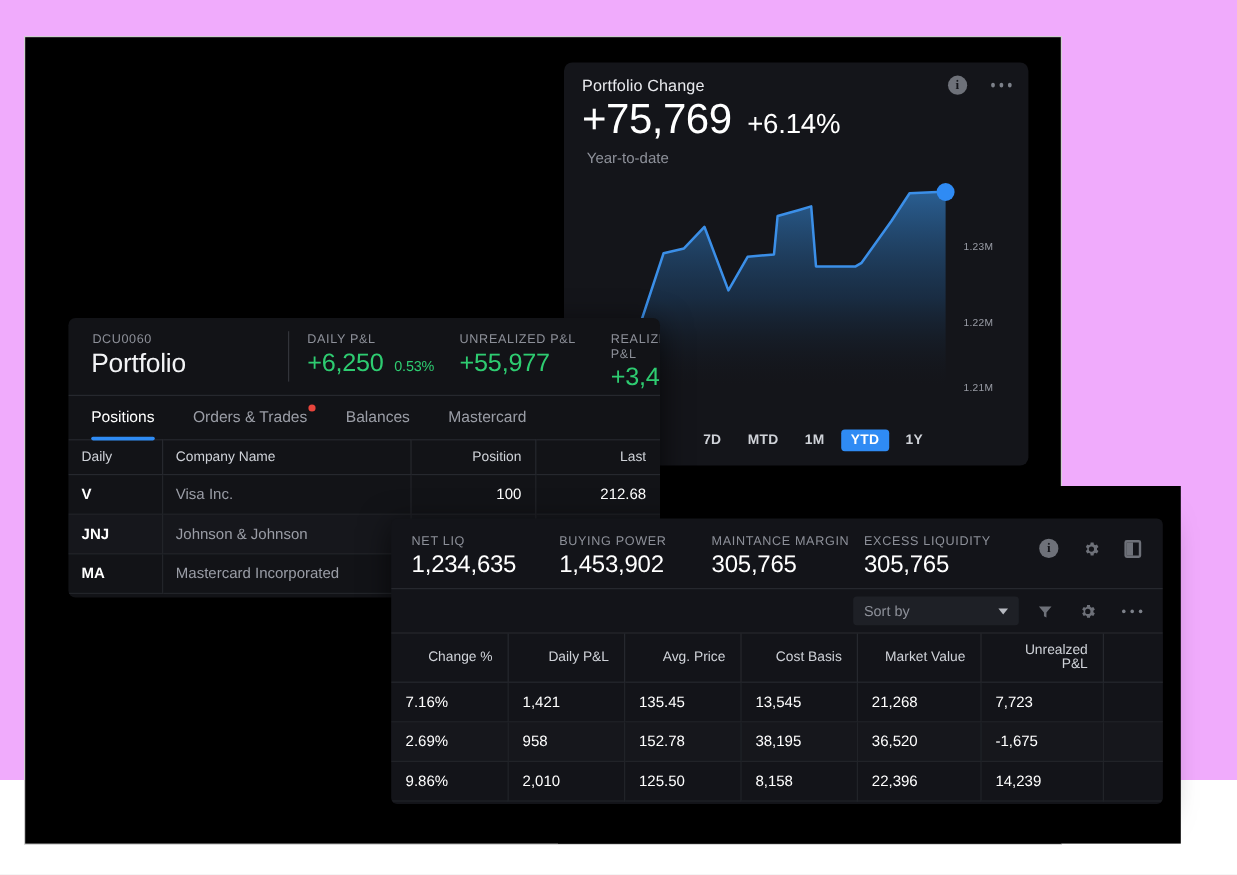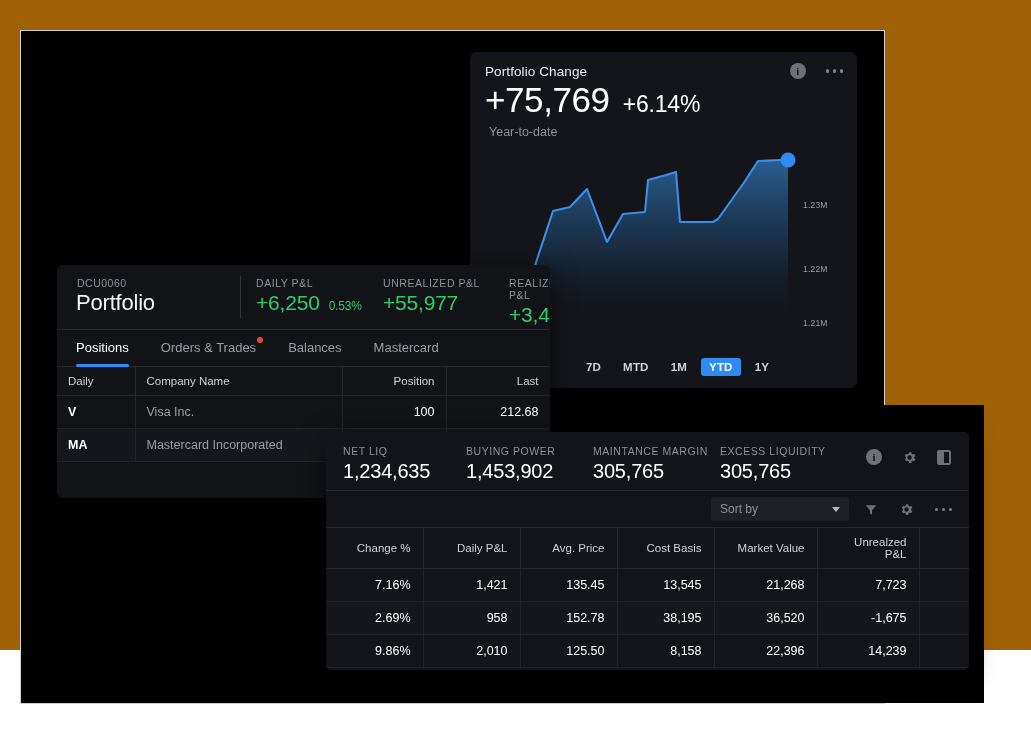--- a/index.html
+++ b/index.html
@@ -10,21 +10,21 @@
     width: 1031px;
     height: 729px;
     overflow: hidden;
     font-family: "Liberation Sans", sans-serif;
   }
 
   #stage {
     position: relative;
     width: 1031px;
     height: 650px;
-    background: #a16207;
+    background: #f0abfc;
   }
 
   
   .app-canvas {
     position: absolute;
     left: 21px;
     top: 31px;
     width: 863px;
     height: 672px;
     background: #000000;
@@ -375,21 +375,21 @@
     font-size: 11.5px;
     color: #cfd2d8;
     font-weight: normal;
     text-align: right;
     padding: 8px 12px;
     border-bottom: 1px solid #26282e;
     border-right: 1px solid #26282e;
   }
   .acc-table td {
     font-size: 12.5px;
-    text-align: right;
+    text-align: left;
     padding: 9px 12px;
     color: #ffffff;
     border-bottom: 1px solid #212328;
     border-right: 1px solid #212328;
   }
   .acc-table tr:nth-child(even) td { background: #16171c; }
   .pos-green { color: #2ecc71; }
   .neg-red   { color: #e8453c; }
 </style>
 </head>
@@ -501,20 +501,26 @@
         </tr>
       </thead>
       <tbody>
         <tr>
           <td class="sym">V</td>
           <td>Visa Inc.</td>
           <td class="num">100</td>
           <td class="num">212.68</td>
         </tr>
         <tr>
+          <td class="sym">JNJ</td>
+          <td>Johnson &amp; Johnson</td>
+          <td class="num"></td>
+          <td class="num"></td>
+        </tr>
+        <tr>
           <td class="sym">MA</td>
           <td>Mastercard Incorporated</td>
           <td class="num"></td>
           <td class="num"></td>
         </tr>
       </tbody>
     </table>
   </div>
 
   <div id="account-card" class="card">

